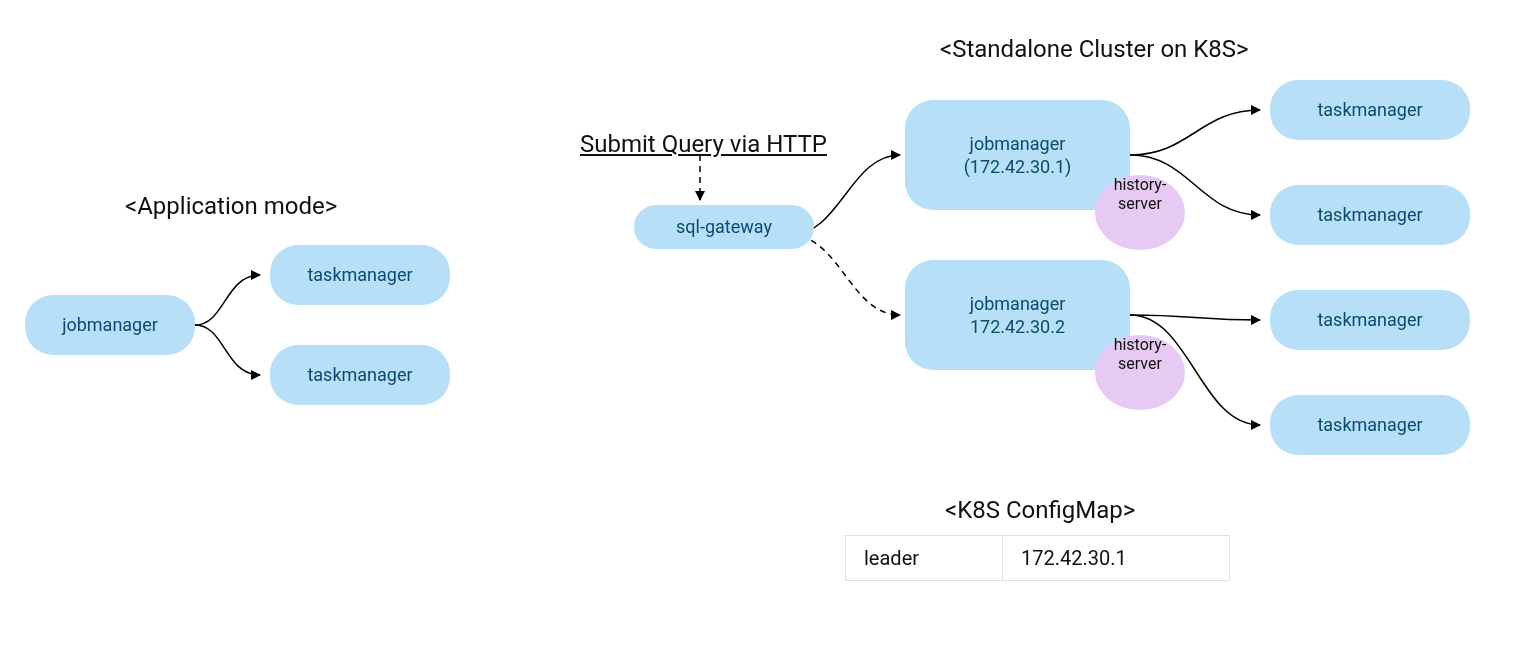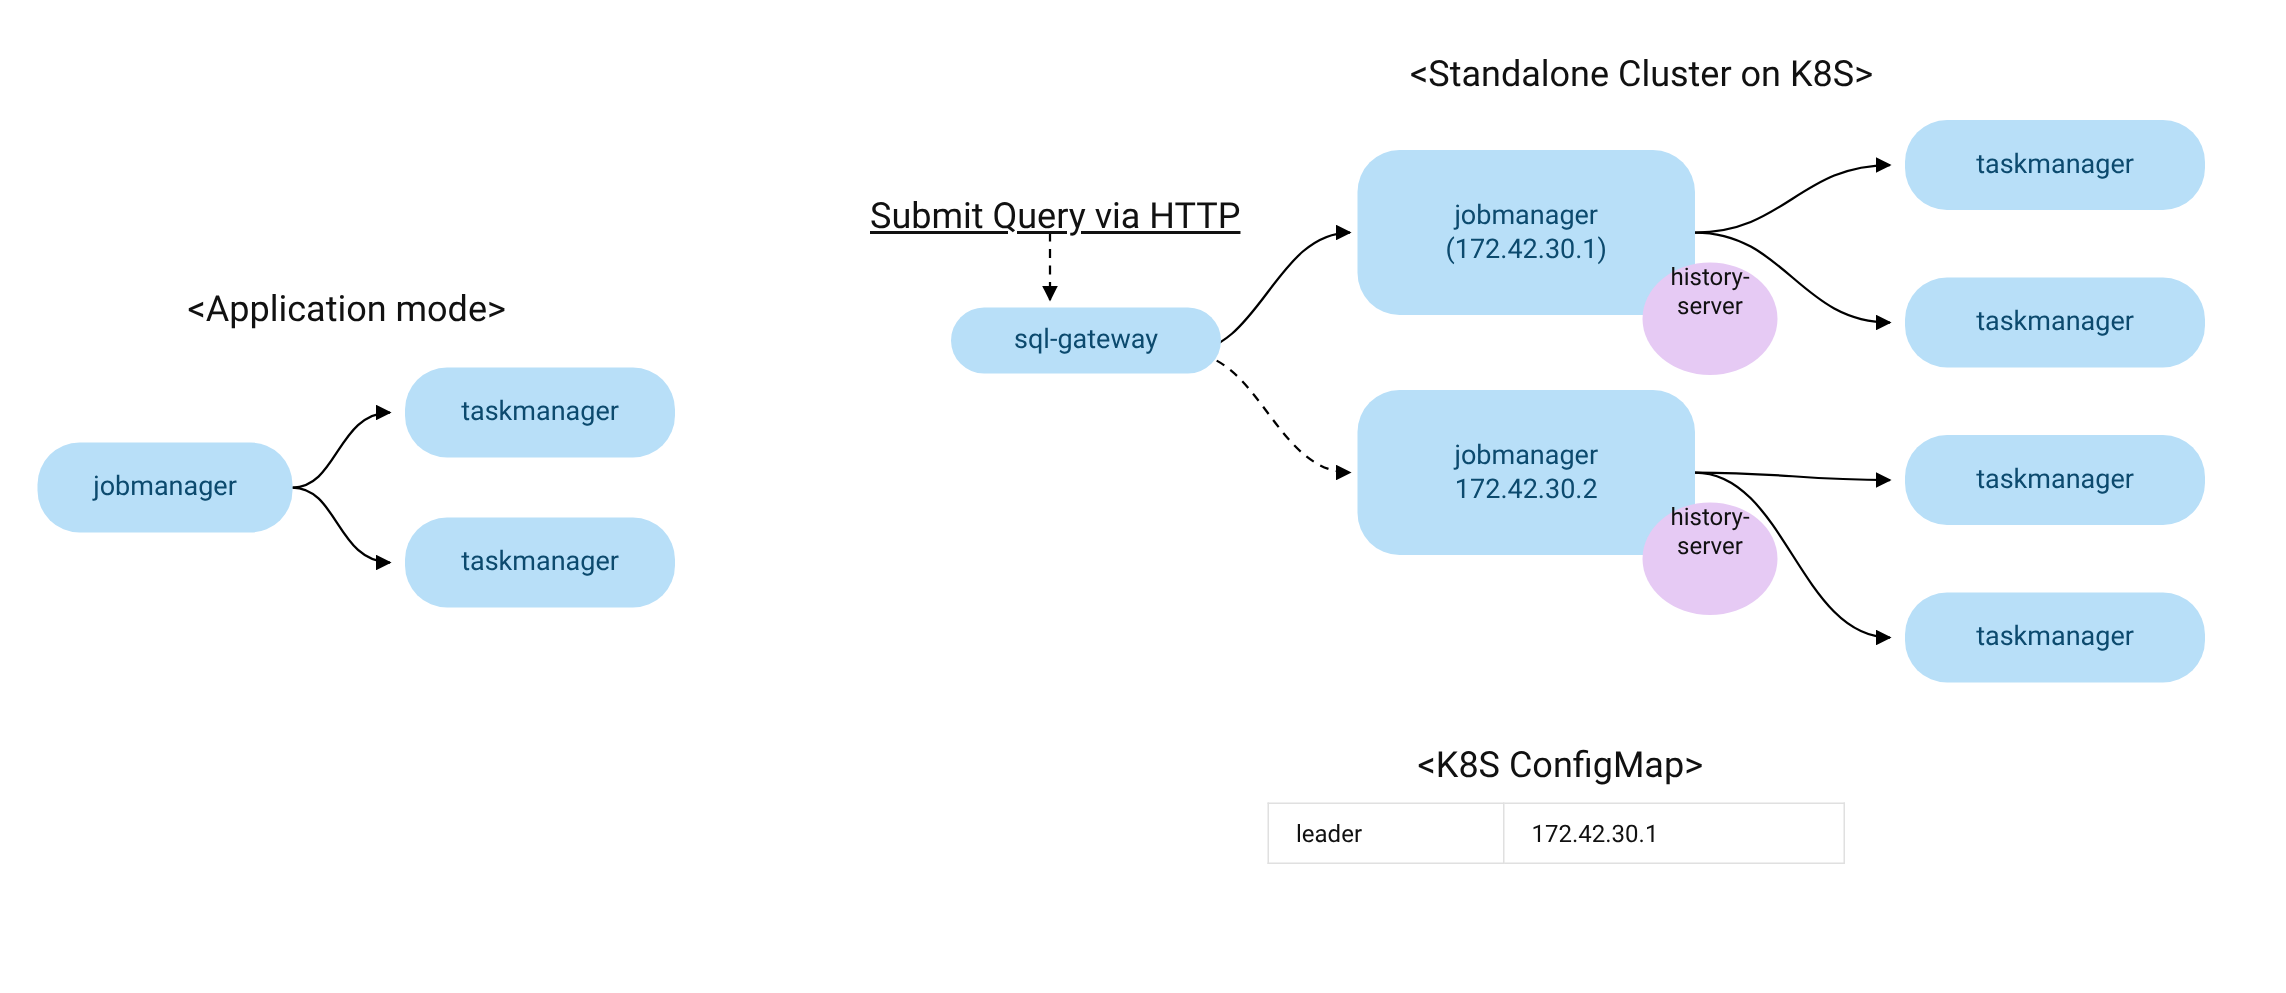--- a/index.html
+++ b/index.html
@@ -39,21 +39,21 @@
     display: flex;
     justify-content: center;
     text-align: center;
     font-size: 16px;
     color: #111;
     line-height: 1.2;
   }
   .cfg-table {
     position: absolute;
     border-collapse: collapse;
-    font-size: 16px;
+    font-size: 20px;
     color: #111;
   }
   .cfg-table td {
     border: 1px solid #e0e0e0;
     padding: 10px 18px;
     min-width: 120px;
   }
   svg.connectors {
     position: absolute;
     left: 0; top: 0;

